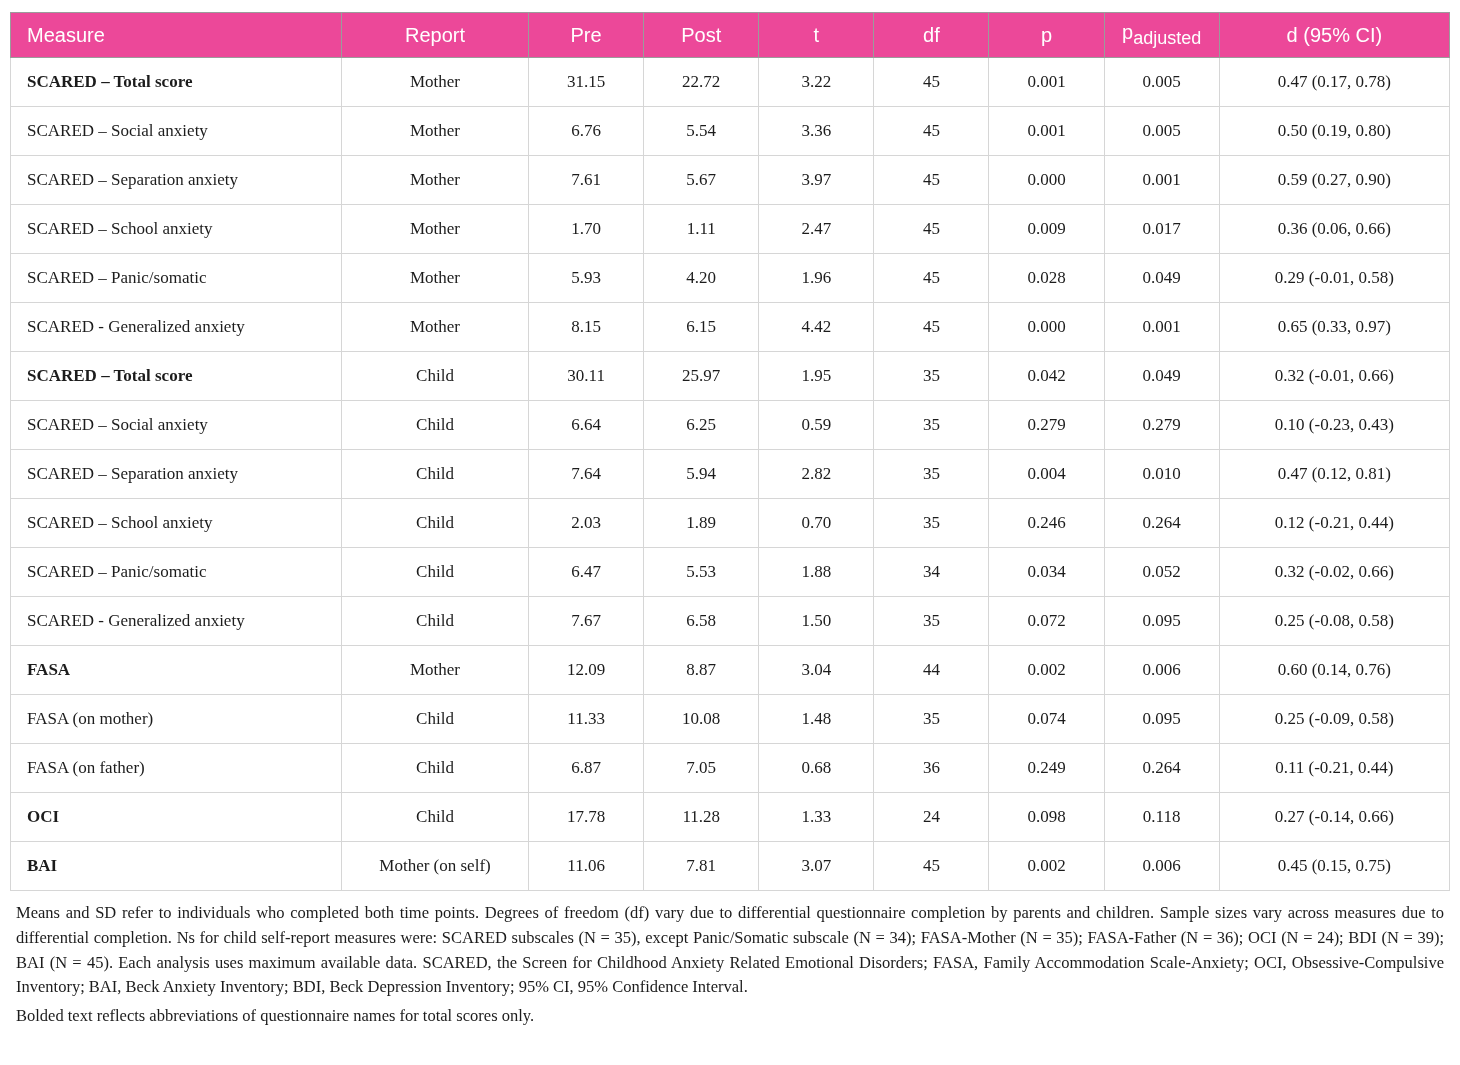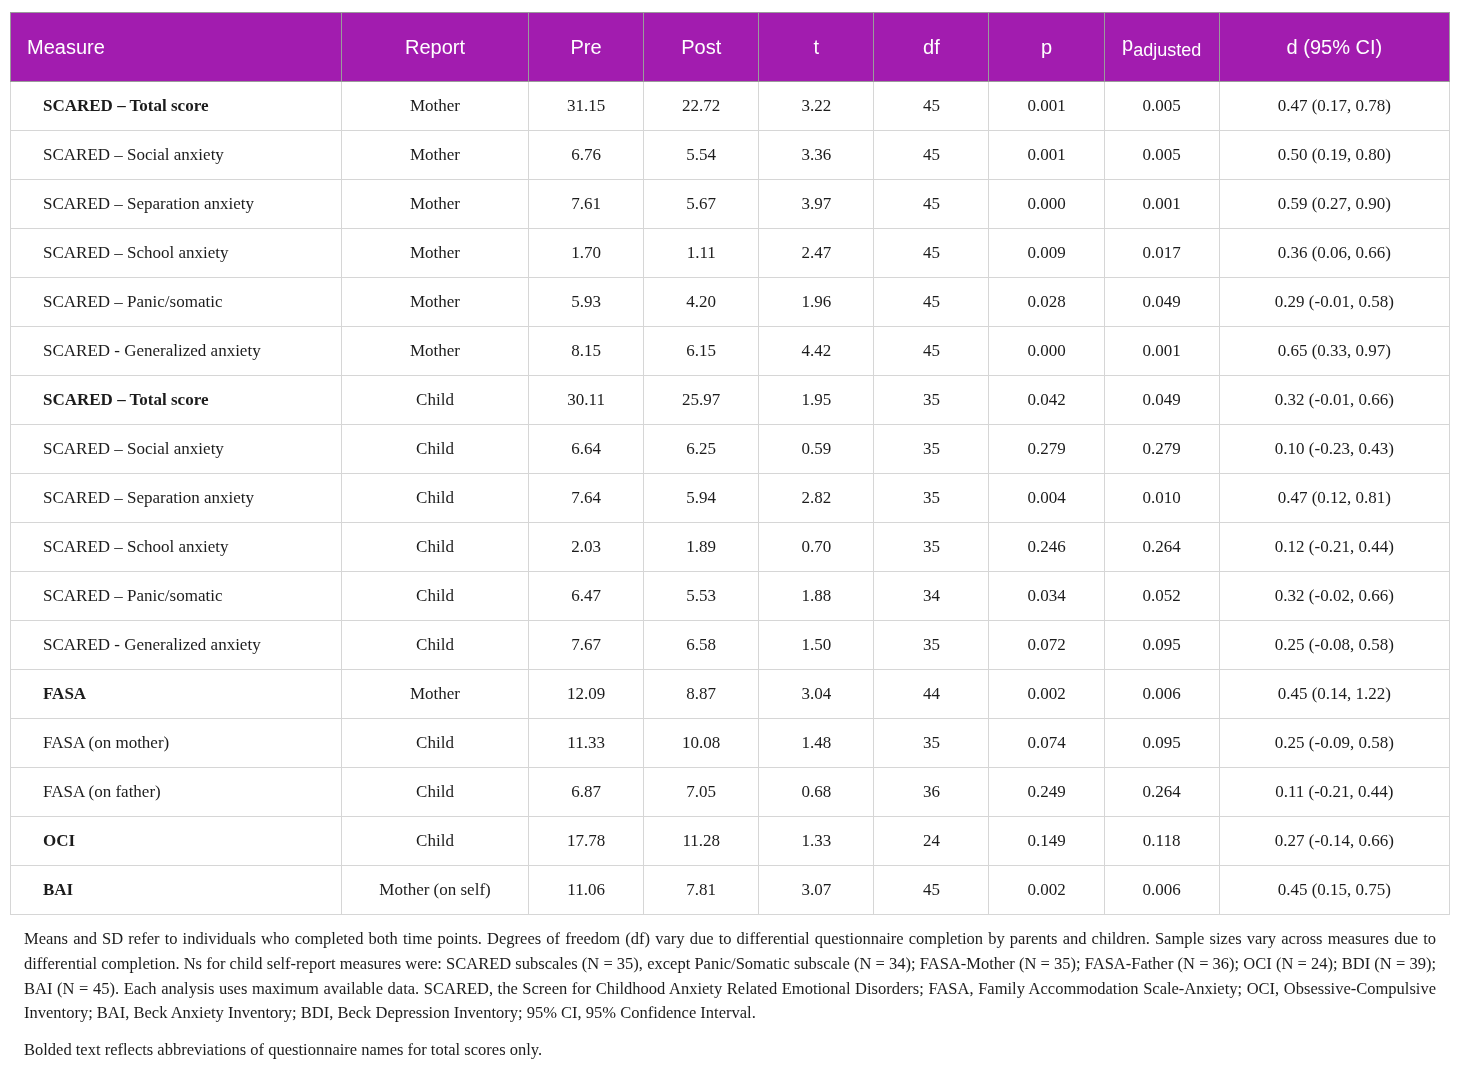--- a/index.html
+++ b/index.html
@@ -15,26 +15,26 @@
     background: #ffffff;
     font-family: "Liberation Serif", serif;
     color: #1c1c1c;
   }
   table.results {
     width: 100%;
     border-collapse: collapse;
     table-layout: fixed;
   }
   table.results th {
-    background: #a21caf;
+    background: #ec4899;
     color: #ffffff;
     font-family: "Liberation Sans", sans-serif;
     font-weight: 400;
     font-size: 20px;
-    padding: 20px 8px;
+    padding: 8px 8px;
     border: 1px solid #9b9b9b;
     text-align: center;
     vertical-align: middle;
     margin-left: 34px;
   }
   table.results th.col0 {
     text-align: left;
     padding-left: 16px;
   }
   table.results th sub {
@@ -46,39 +46,39 @@
     font-family: "Liberation Serif", serif;
     font-size: 17px;
     color: #1c1c1c;
     padding: 14px 8px;
     text-align: center;
     vertical-align: middle;
     background: #ffffff;
   }
   table.results td.col0 {
     text-align: left;
-    padding-left: 32px;
+    padding-left: 16px;
   }
   table.results td.bold {
     font-weight: 700;
   }
   
   table.results {
     border: 1px solid #d6d6d6;
   }
   .footnote {
     margin-top: 10px;
     padding: 0 2px;
     font-family: "Liberation Serif", serif;
     font-size: 16.5px;
     line-height: 1.5;
     color: #1c1c1c;
   }
   .footnote p {
-    margin: 12px;
+    margin: 4px;
     text-align: justify;
   }
   .footnote p.last {
     text-align: left;
   }
 </style>
 </head>
 <body>
 
 <div class="page">
@@ -243,21 +243,21 @@
         </tr>
         <tr>
           <td class="col0 bold">FASA</td>
           <td class="col1">Mother</td>
           <td class="col2">12.09</td>
           <td class="col3">8.87</td>
           <td class="col4">3.04</td>
           <td class="col5">44</td>
           <td class="col6">0.002</td>
           <td class="col7">0.006</td>
-          <td class="col8">0.45 (0.14, 1.22)</td>
+          <td class="col8">0.60 (0.14, 0.76)</td>
         </tr>
         <tr>
           <td class="col0">FASA (on mother)</td>
           <td class="col1">Child</td>
           <td class="col2">11.33</td>
           <td class="col3">10.08</td>
           <td class="col4">1.48</td>
           <td class="col5">35</td>
           <td class="col6">0.074</td>
           <td class="col7">0.095</td>
@@ -274,21 +274,21 @@
           <td class="col7">0.264</td>
           <td class="col8">0.11 (-0.21, 0.44)</td>
         </tr>
         <tr>
           <td class="col0 bold">OCI</td>
           <td class="col1">Child</td>
           <td class="col2">17.78</td>
           <td class="col3">11.28</td>
           <td class="col4">1.33</td>
           <td class="col5">24</td>
-          <td class="col6">0.149</td>
+          <td class="col6">0.098</td>
           <td class="col7">0.118</td>
           <td class="col8">0.27 (-0.14, 0.66)</td>
         </tr>
         <tr>
           <td class="col0 bold">BAI</td>
           <td class="col1">Mother (on self)</td>
           <td class="col2">11.06</td>
           <td class="col3">7.81</td>
           <td class="col4">3.07</td>
           <td class="col5">45</td>

